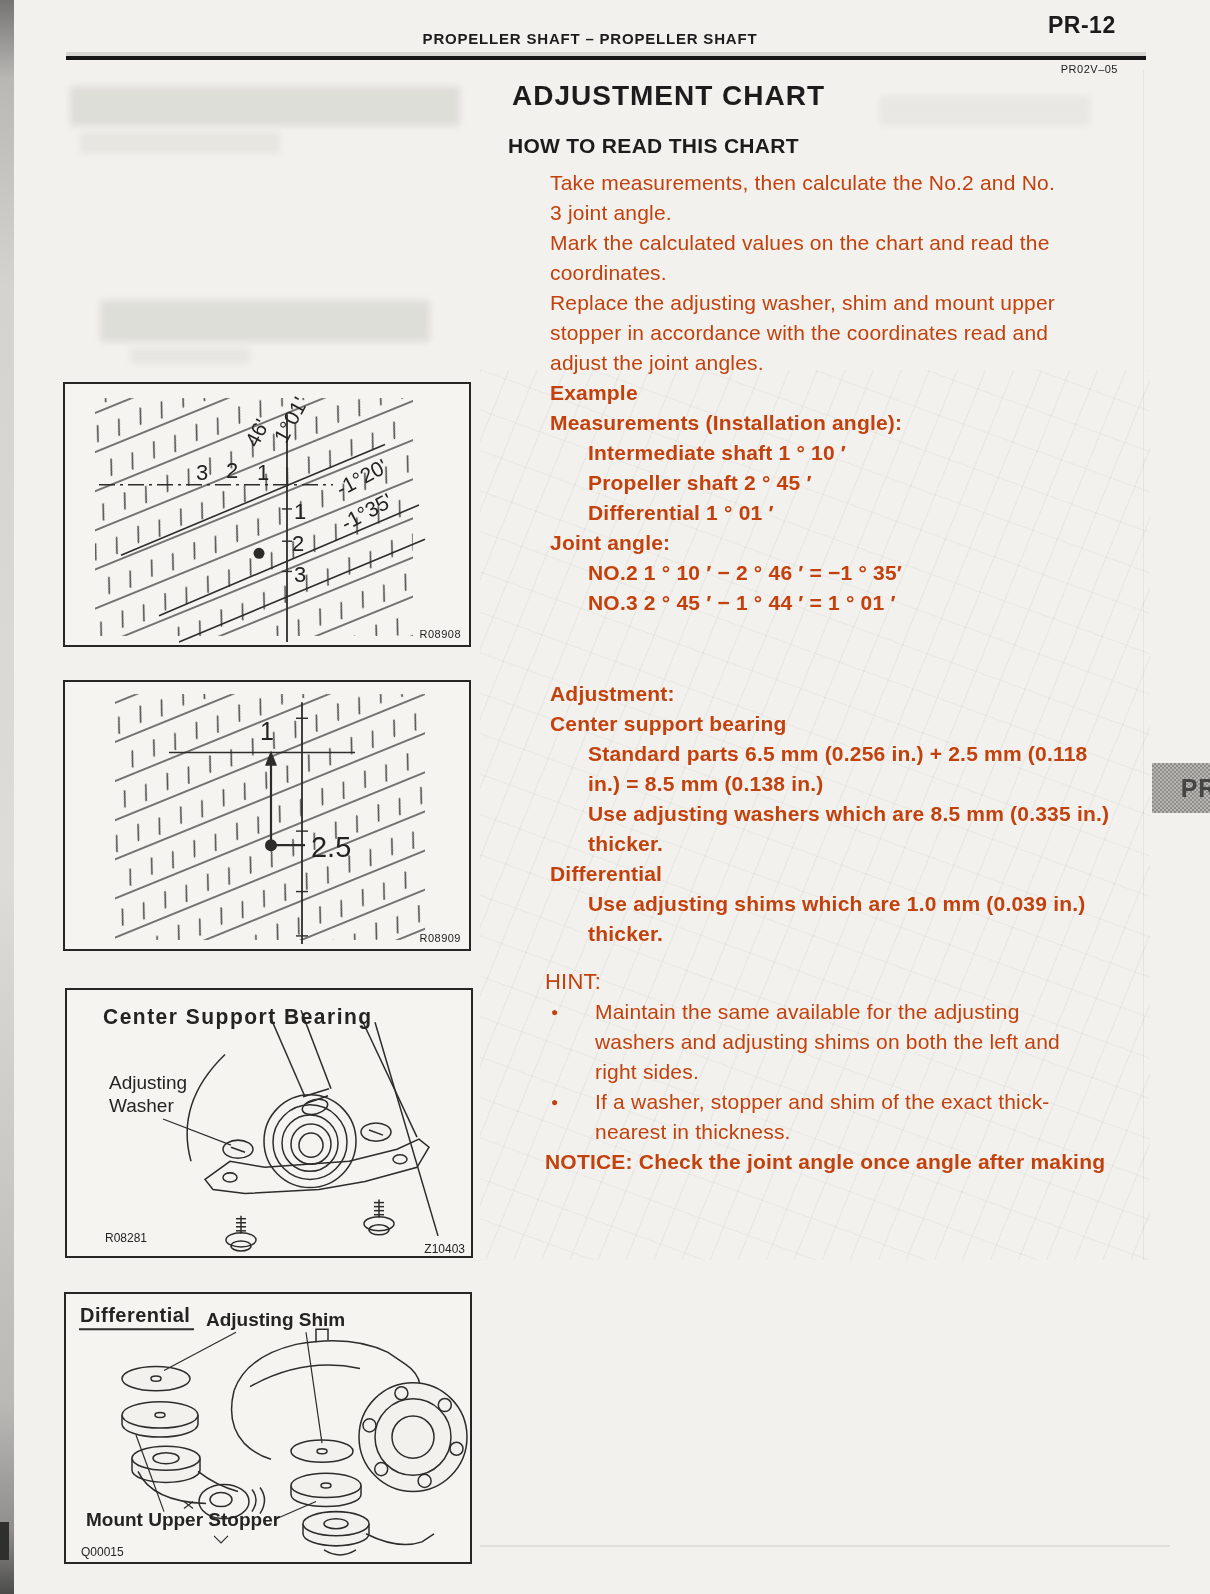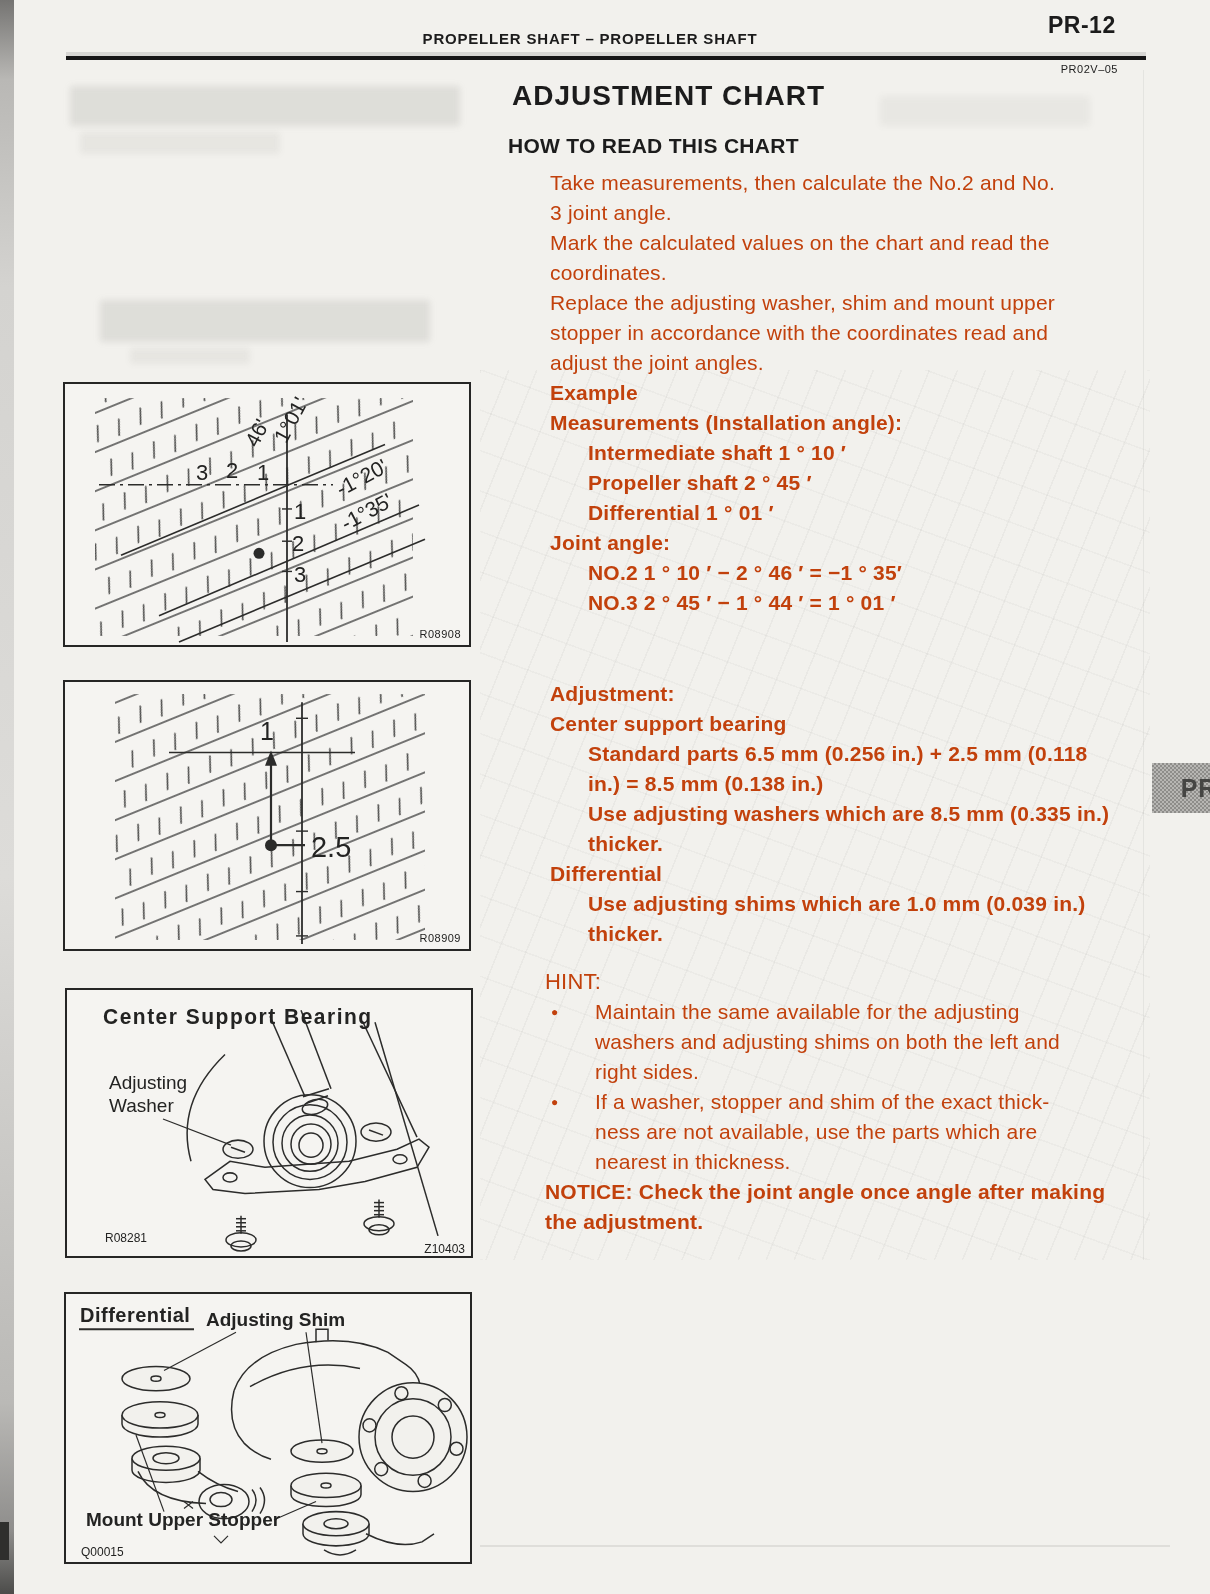--- a/index.html
+++ b/index.html
@@ -109,26 +109,24 @@
     <div>
       <div>Maintain the same available for the adjusting</div>
       <div>washers and adjusting shims on both the left and</div>
       <div>right sides.</div>
     </div>
   </div>
   <div class="bullet">
     <span class="dot">●</span>
     <div>
       <div>If a washer, stopper and shim of the exact thick-</div>
-      <div>ness are not available, use the parts which are</div>
       <div>nearest in thickness.</div>
     </div>
   </div>
   <div class="notice">NOTICE: Check the joint angle once angle after making</div>
-  <div class="notice">the adjustment.</div>
 </div>
 
 <div class="abs fig" style="left:63px;top:382px;width:404px;height:261px;">
   <svg viewBox="0 0 404 259" preserveAspectRatio="none">
     <defs>
       <pattern id="hatch1" width="46" height="36" patternUnits="userSpaceOnUse" patternTransform="rotate(-22)">
         <line x1="0" y1="2" x2="46" y2="2" stroke="#343433" stroke-width="1.5"></line>
         <line x1="9" y1="30" x2="15" y2="14" stroke="#343433" stroke-width="1.5"></line>
         <line x1="31" y1="32" x2="37" y2="16" stroke="#343433" stroke-width="1.5"></line>
       </pattern>

